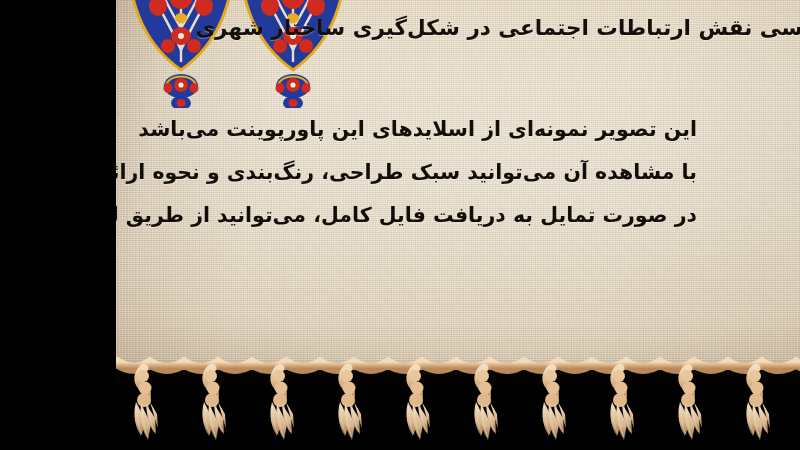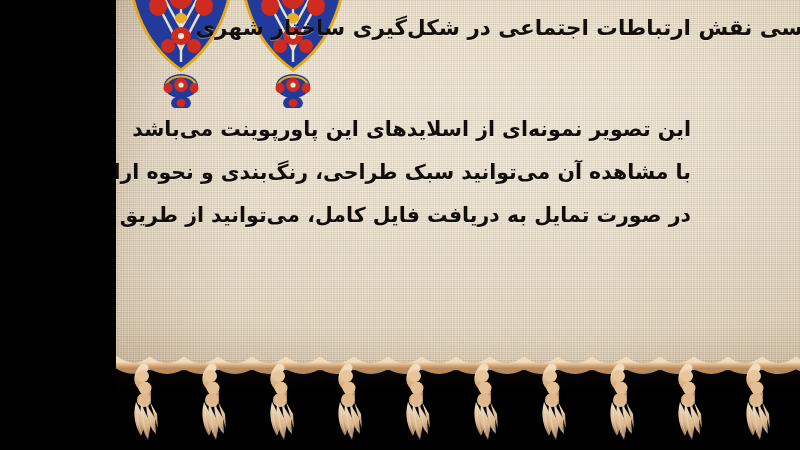--- a/index.html
+++ b/index.html
@@ -65,21 +65,21 @@
     text-align:center;direction:rtl;
     color:#140f0b;
     font-size:21.5px;line-height:31px;font-weight:700;
     letter-spacing:0px;
     text-shadow:0 1px 0 rgba(255,255,255,.35);
     padding:0 26px;box-sizing:border-box;
   }
   .title .l2{display:block;}
 
   .body-block{
-    position:absolute;top:108px;right:109px;width:600px;
+    position:absolute;top:108px;right:103px;width:600px;
     direction:rtl;text-align:right;
   }
   .body-line{
     color:#120d09;
     font-size:20.5px;line-height:43px;font-weight:700;
     white-space:nowrap;
     text-shadow:0 1px 0 rgba(255,255,255,.30);
   }
   .body-line.l1{text-align:right;}
   .body-line.l2{text-align:right;}

